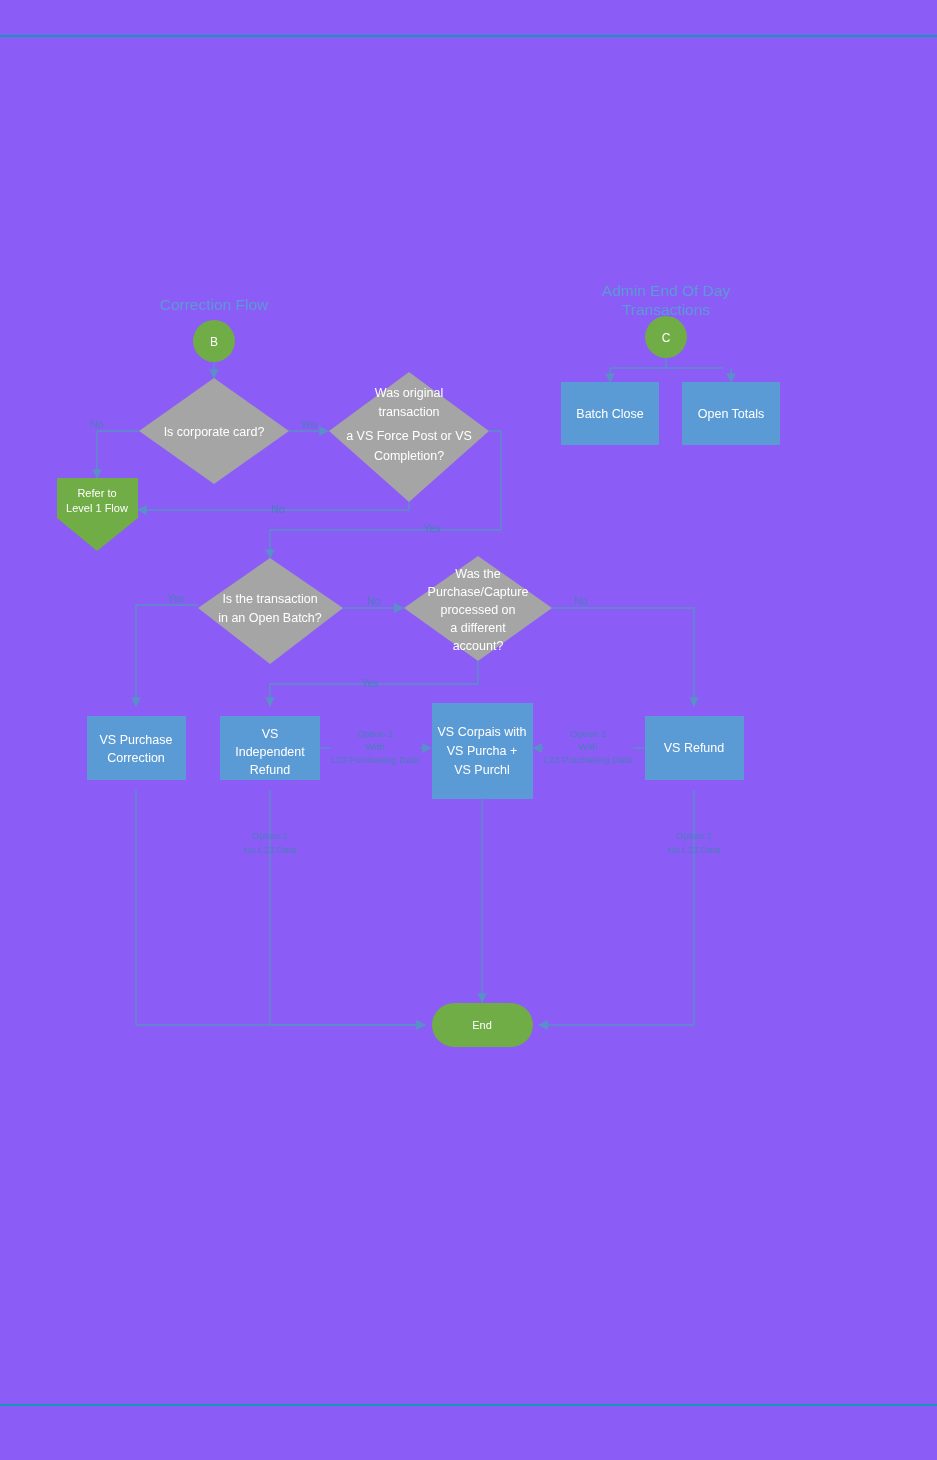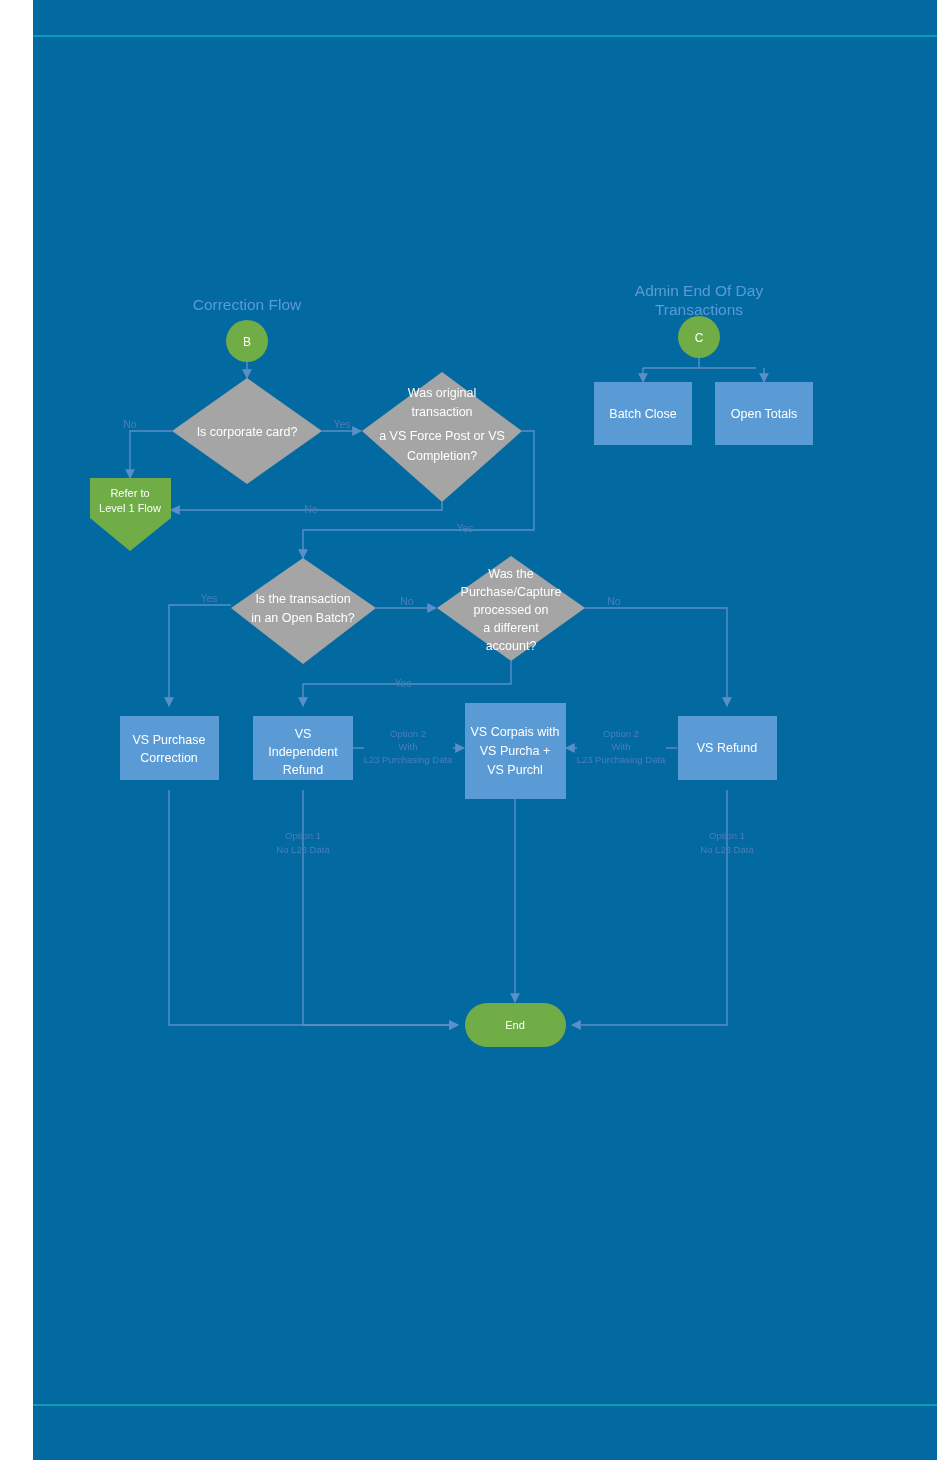--- a/index.html
+++ b/index.html
@@ -10,22 +10,21 @@
   body {
     width: 937px;
     height: 1460px;
     font-family: "Liberation Sans", sans-serif;
     position: relative;
     overflow: hidden;
   }
   #page {
     position: absolute;
     inset: 0;
-    background: #0369a1;
-    margin-left: 33px;
+    background: #8b5cf6;
   }
   .rule {
     position: absolute;
     left: 0;
     width: 937px;
     height: 2px;
     background: #0D9BB5;
   }
   #rule-top { top: 35px; }
   #rule-bottom { top: 1404px; }

